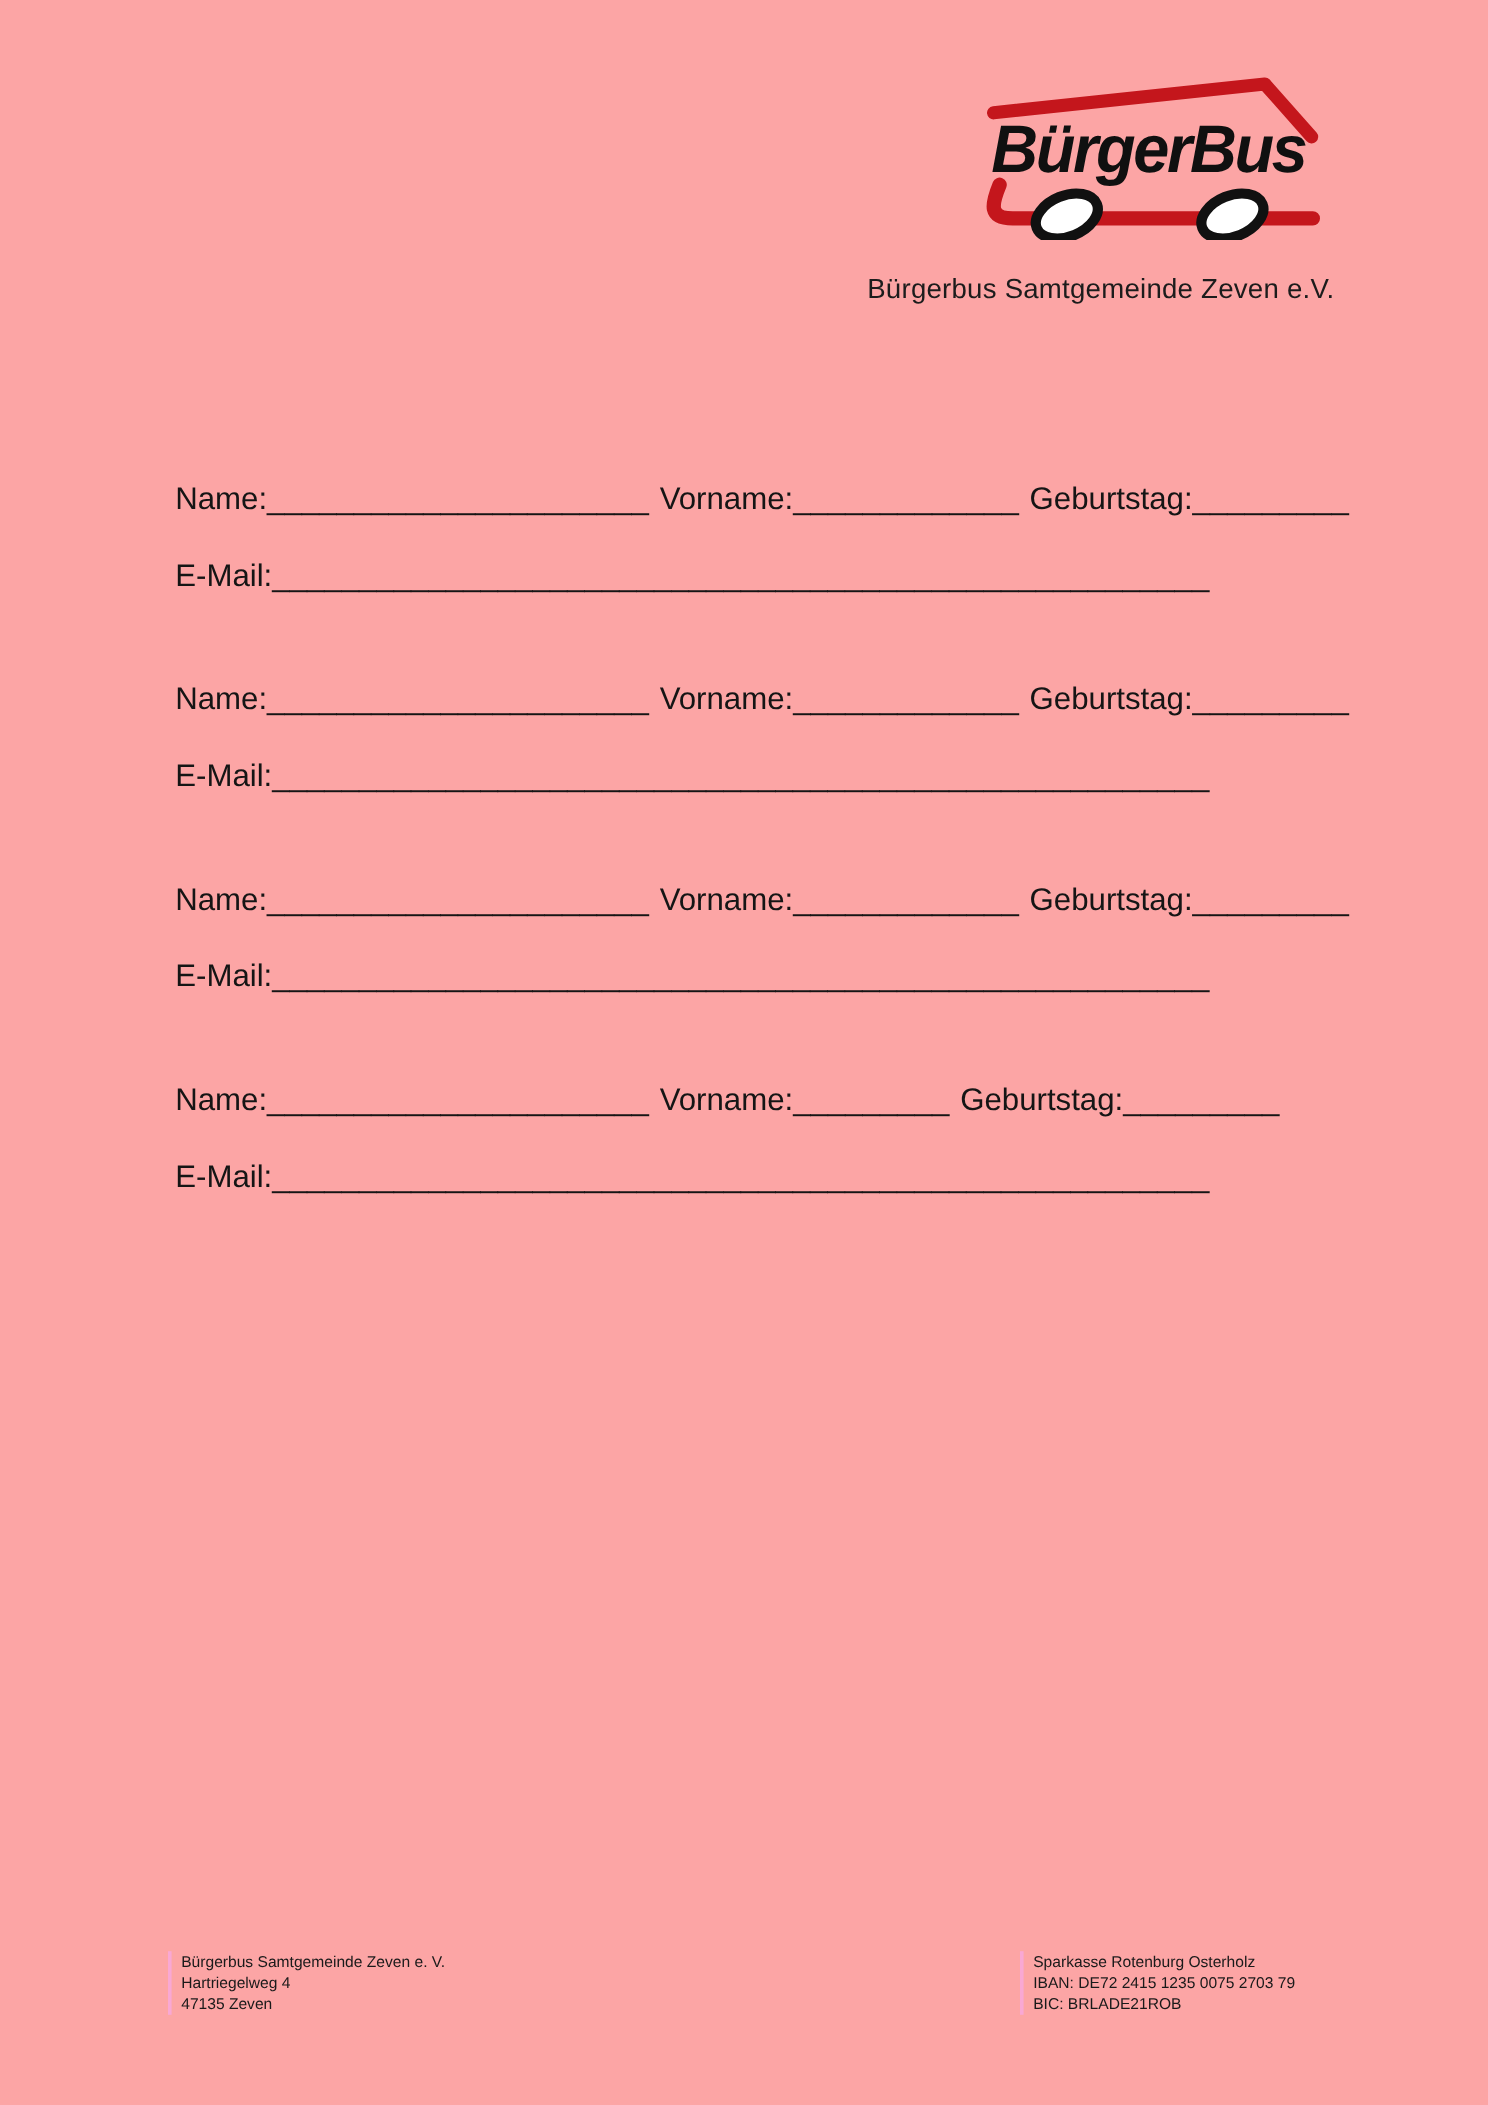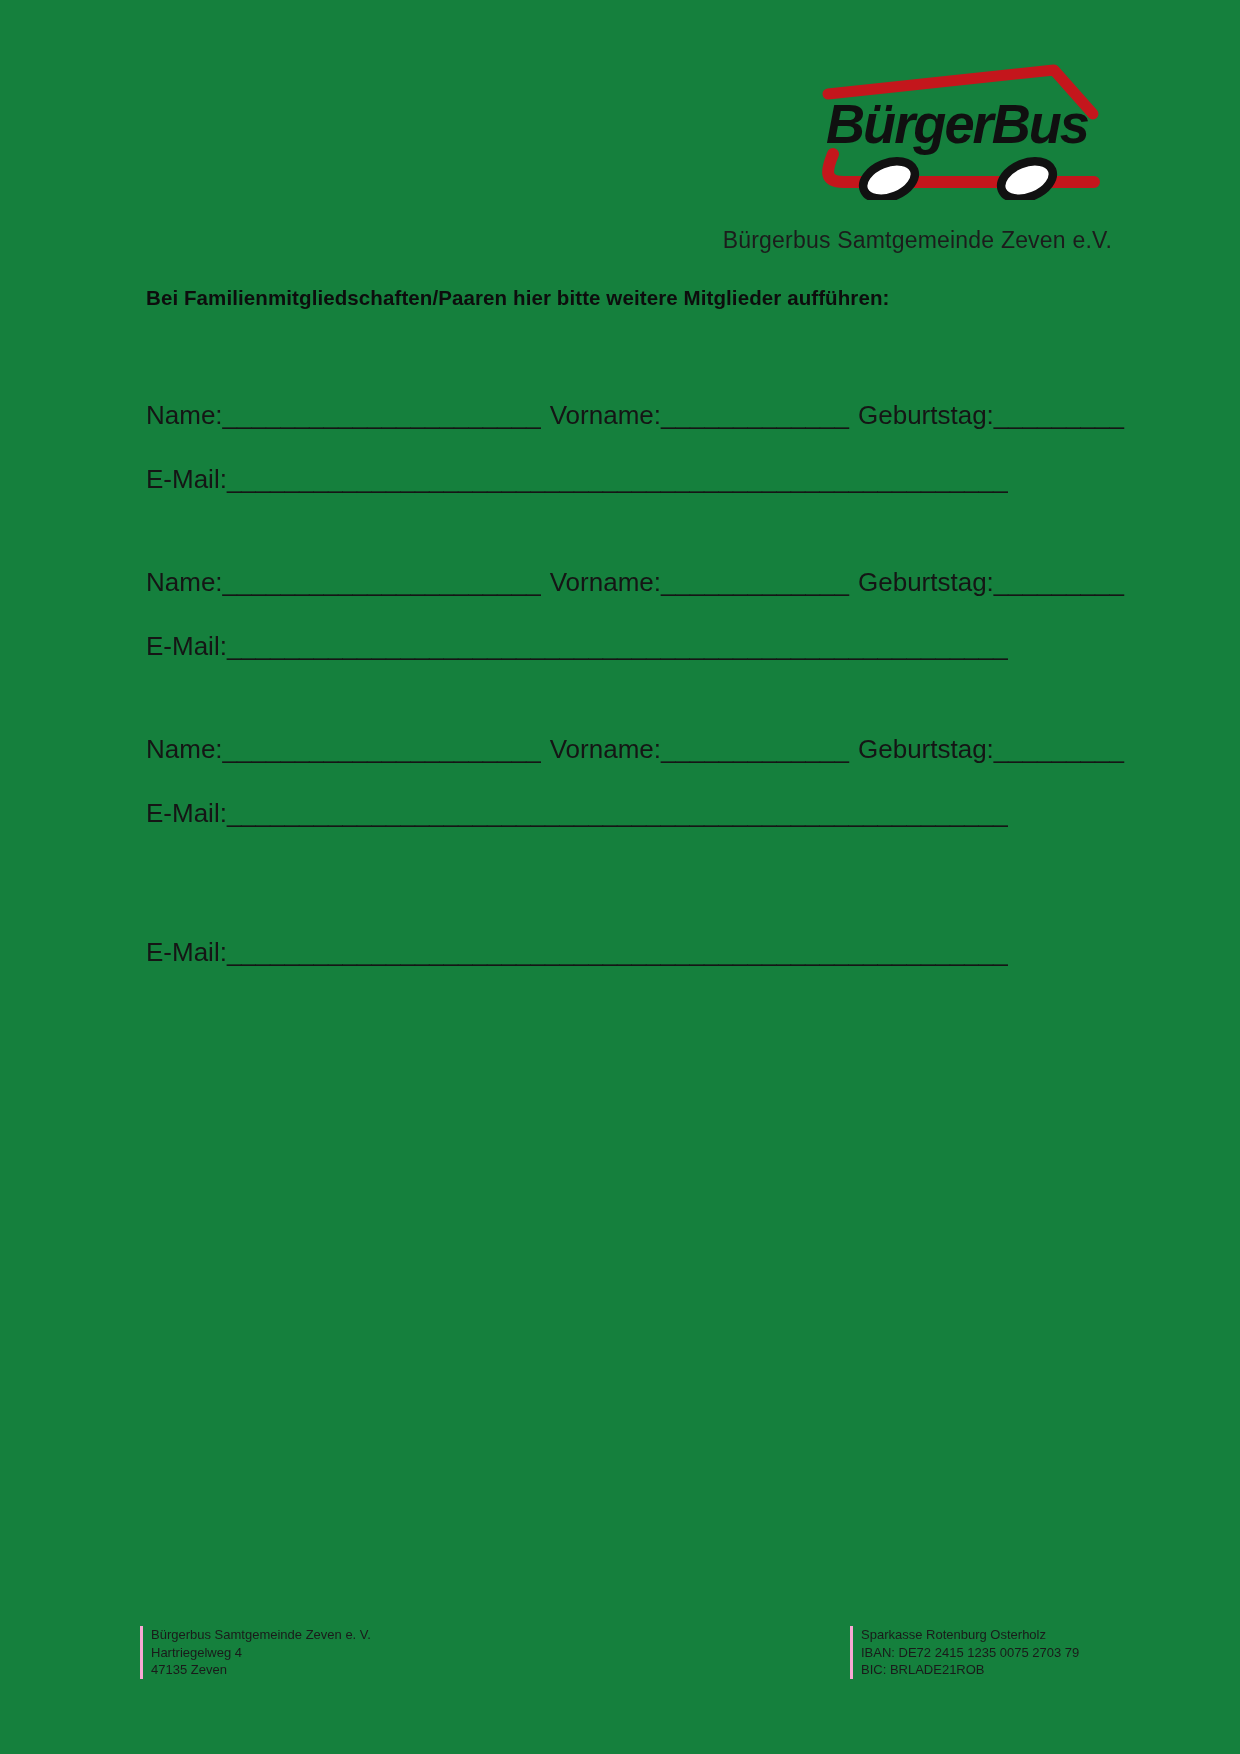--- a/index.html
+++ b/index.html
@@ -1,17 +1,17 @@
 <!DOCTYPE html>
 <html><head>
 <meta charset="utf-8">
 <style>
   html,body{margin:0;padding:0;background:#fff;}
   .page{
-    position:relative;width:1240px;height:1754px;background:#15803d;
+    position:relative;width:1240px;height:1754px;background:#fca5a5;
     font-family:"Liberation Sans",sans-serif;color:#111;overflow:hidden;
   }
   
   .logo{position:absolute;left:816px;top:50px;width:290px;height:150px;}
   .org-line{
     position:absolute;top:227px;right:128px;font-size:23px;color:#1c1c1c;
     letter-spacing:.2px;white-space:nowrap;margin-left:27px;
   }
   
   .heading{
@@ -42,21 +42,20 @@
       <path d="M12 44 L238 20 L277 64" fill="none" stroke="#c4161c" stroke-width="11" stroke-linecap="round" stroke-linejoin="round"></path>
       <path d="M17 104 C10 121 8 132 28 132 L278 132" fill="none" stroke="#c4161c" stroke-width="12" stroke-linecap="round" stroke-linejoin="round"></path>
       <ellipse cx="73" cy="130" rx="27" ry="17" transform="rotate(-22 73 130)" fill="#ffffff" stroke="#111111" stroke-width="8.5"></ellipse>
       <ellipse cx="211" cy="130" rx="27" ry="17" transform="rotate(-22 211 130)" fill="#ffffff" stroke="#111111" stroke-width="8.5"></ellipse>
       <text x="10" y="93" font-family="Liberation Sans, sans-serif" font-size="56" font-style="italic" font-weight="bold" letter-spacing="-2" textLength="262" lengthAdjust="spacingAndGlyphs" fill="#101010">BürgerBus</text>
     </svg>
   </div>
 
   <div class="org-line">Bürgerbus Samtgemeinde Zeven e.V.</div>
 
-  <div class="heading">Bei Familienmitgliedschaften/Paaren hier bitte weitere Mitglieder aufführen:</div>
 
   <div class="member-block mb0">
     <div class="row">
       <span>Name:</span><span class="fill">______________________</span><span class="gap">Vorname:</span><span class="fill">_____________</span><span class="gap">Geburtstag:</span><span class="fill">_________</span>
     </div>
     <div class="row email">
       <span>E-Mail:</span><span class="fill">______________________________________________________</span>
     </div>
   </div>
 
@@ -72,20 +71,23 @@
   <div class="member-block mb2">
     <div class="row">
       <span>Name:</span><span class="fill">______________________</span><span class="gap">Vorname:</span><span class="fill">_____________</span><span class="gap">Geburtstag:</span><span class="fill">_________</span>
     </div>
     <div class="row email">
       <span>E-Mail:</span><span class="fill">______________________________________________________</span>
     </div>
   </div>
 
   <div class="member-block mb3">
+    <div class="row">
+      <span>Name:</span><span class="fill">______________________</span><span class="gap">Vorname:</span><span class="fill">_________</span><span class="gap">Geburtstag:</span><span class="fill">_________</span>
+    </div>
     <div class="row email">
       <span>E-Mail:</span><span class="fill">______________________________________________________</span>
     </div>
   </div>
 
   <div class="footer-col fc0">
     <div>Bürgerbus Samtgemeinde Zeven e. V.</div>
     <div>Hartriegelweg 4</div>
     <div>47135 Zeven</div>
   </div>

